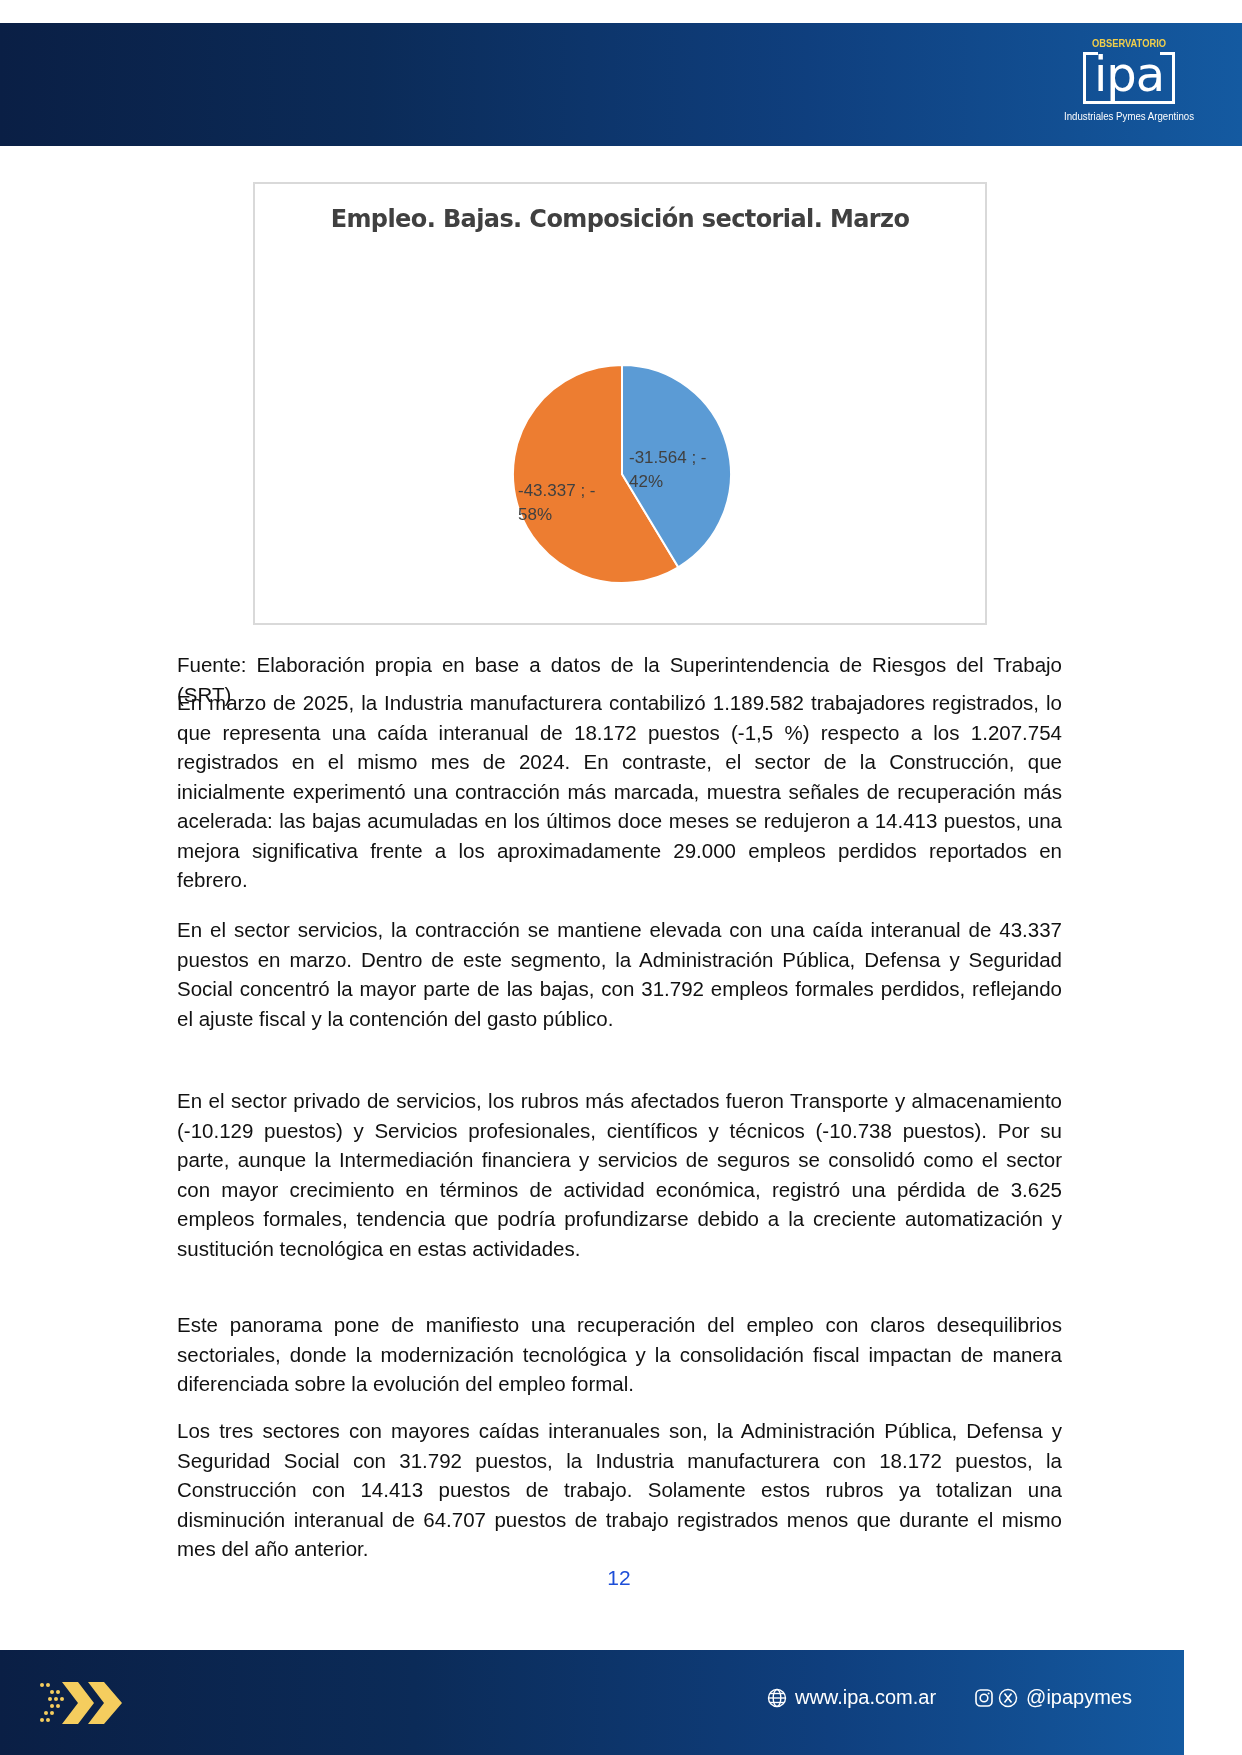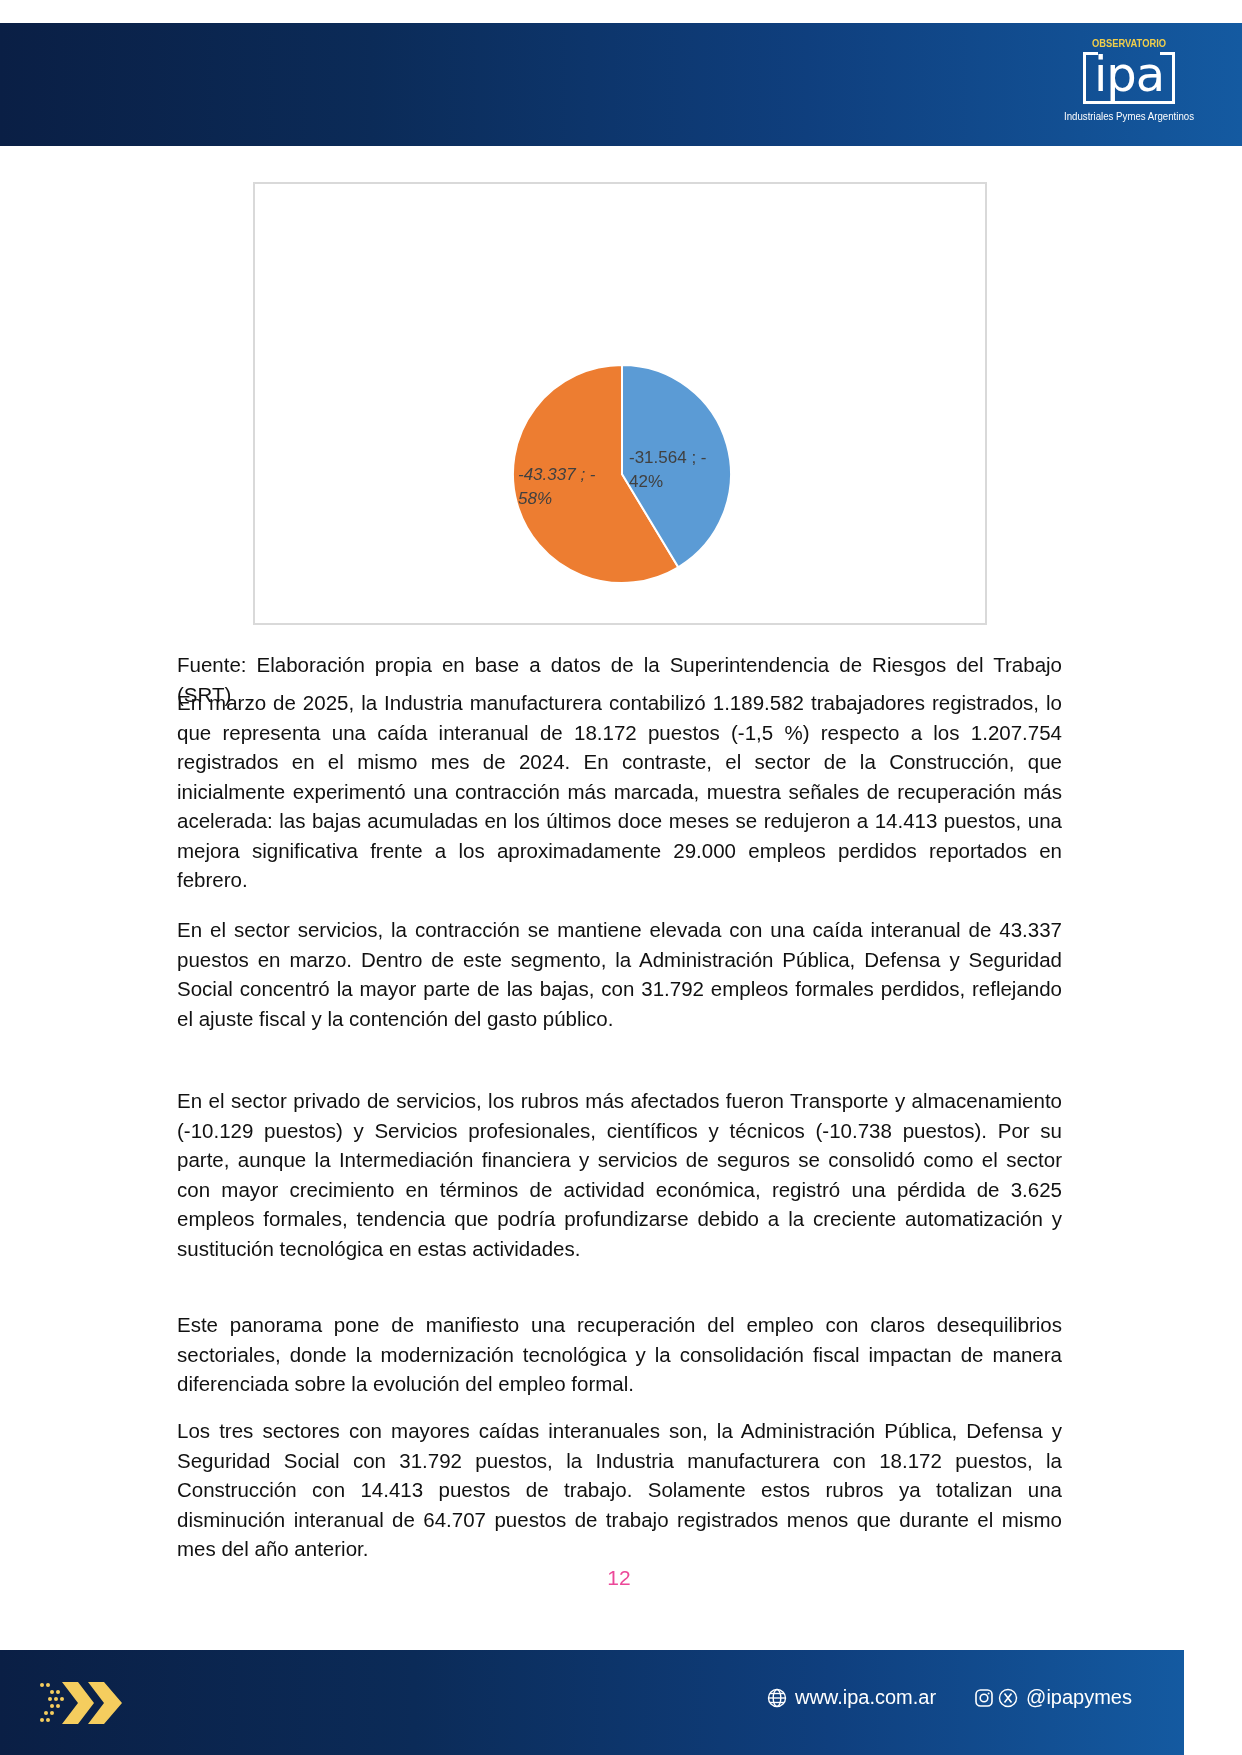--- a/index.html
+++ b/index.html
@@ -34,21 +34,21 @@
   .legend { position: absolute; left: 0; right: 0; top: 110px; text-align: center; font-size: 15px; color: #595959; }
   .legend-item { display: inline-block; margin: 0 18px; }
   .swatch { display: inline-block; width: 8px; height: 8px; margin-right: 4px; vertical-align: 1px; }
   .pie { position: absolute; left: 0; top: 0; }
   .pie-label { position: absolute; text-align: left; font-size: 17px; color: #404040; line-height: 24px; }
 
   .content { position: absolute; left: 177px; width: 885px; }
   .para {
     font-size: 20.5px; line-height: 29.5px; text-align: justify; color: #111;
   }
-  .page-num { position: absolute; left: 0; right: 4px; top: 1566px; text-align: center; color: #ec4899; font-size: 21px; }
+  .page-num { position: absolute; left: 0; right: 4px; top: 1566px; text-align: center; color: #1d4ed8; font-size: 21px; }
 
   .footer {
     position: absolute; left: 0; top: 1650px; width: 1184px; height: 105px;
     background: linear-gradient(90deg, #0a1f45 0%, #0b2b58 35%, #0f3f7e 70%, #145aa1 100%);
   }
   .footer-logo { position: absolute; left: 38px; top: 30px; }
   .footer-links { position: absolute; right: 52px; top: 36px; color: #fff; font-size: 20px; display: flex; align-items: center; }
   .footer-links .ico { display: inline-block; margin-right: 8px; }
   .footer-links .gap { width: 38px; }
 </style>
@@ -60,31 +60,32 @@
     <span class="logo-obs">OBSERVATORIO</span>
     <div class="logo-box">
       <div class="logo-ipa">ipa</div>
     </div>
     <span class="logo-sub">Industriales Pymes Argentinos</span>
   </div>
 </div>
 
 <div class="chart-frame">
   <div class="chart-title">
+    <div>Empleo. Bajas. Composición sectorial. Marzo</div>
   </div>
 
   <svg class="pie" width="734" height="443">
     <path d="M367,290 L367,181 A109,109 0 1 0 423.3,383.3 Z" fill="#ed7d31" stroke="#ffffff" stroke-width="2"></path>
     <path d="M367,290 L367,181 A109,109 0 0 1 423.3,383.3 Z" fill="#5b9bd5" stroke="#ffffff" stroke-width="2"></path>
   </svg>
   <div class="pie-label" style="left:374px; top:262px; width:90px;">
     <div>-31.564 ; -</div>
     <div>42%</div>
   </div>
-  <div class="pie-label" style="left:263px; top:279px; width:90px;font-style:italic;">
+  <div class="pie-label" style="left:263px; top:295px; width:90px;">
     <div>-43.337 ; -</div>
     <div>58%</div>
   </div>
 </div>
 
 <div class="content" style="top:650px;">
   <p class="para">Fuente: Elaboración propia en base a datos de la Superintendencia de Riesgos del Trabajo (SRT)</p>
 </div>
 <div class="content" style="top:688px;">
   <p class="para">En marzo de 2025, la Industria manufacturera contabilizó 1.189.582 trabajadores registrados, lo que representa una caída interanual de 18.172 puestos (-1,5 %) respecto a los 1.207.754 registrados en el mismo mes de 2024. En contraste, el sector de la Construcción, que inicialmente experimentó una contracción más marcada, muestra señales de recuperación más acelerada: las bajas acumuladas en los últimos doce meses se redujeron a 14.413 puestos, una mejora significativa frente a los aproximadamente 29.000 empleos perdidos reportados en febrero.</p>

